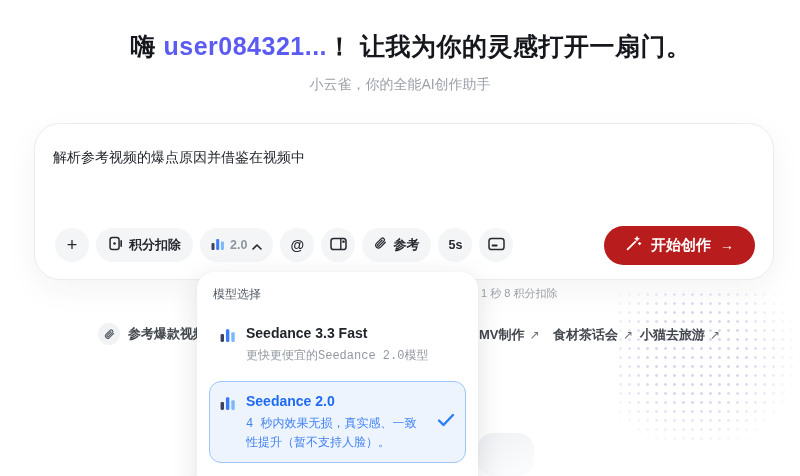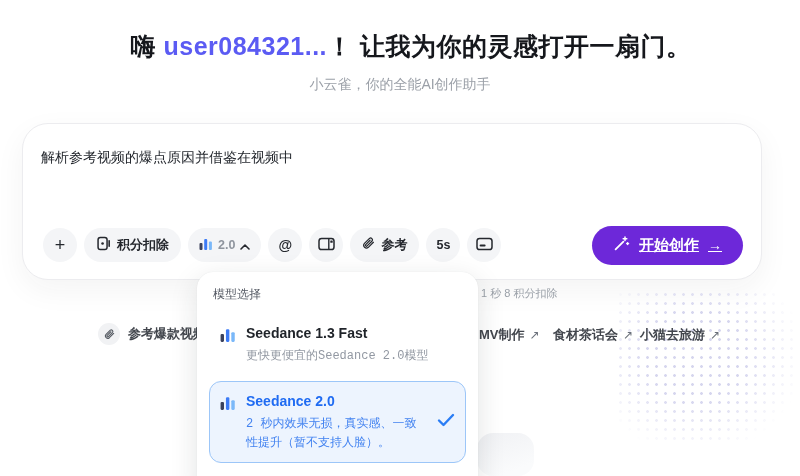--- a/index.html
+++ b/index.html
@@ -8,39 +8,39 @@
   .page { position:relative; width:800px; height:476px; background:#fff; }
 
   
   .greeting { position:absolute; top:30px; left:0; width:100%; text-align:center;
     font-size:25px; font-weight:700; color:#15171c; letter-spacing:.5px;margin-left:11px; }
   .greeting .username { color:#5b5bf3; font-weight:600; }
   .subtitle { position:absolute; top:76px; left:0; width:100%; text-align:center;
     font-size:14px; color:#9ba0a8; }
 
   
-  .prompt-card { position:absolute; left:22px; top:123px; width:740px; height:157px;
+  .prompt-card { position:absolute; left:34px; top:123px; width:740px; height:157px;
     background:#fff; border:1px solid #ececef; border-radius:26px;
     box-shadow:0 10px 30px rgba(31,35,41,.05); }
   .prompt-text { position:absolute; left:18px; top:23px; right:18px;
     font-size:14px; color:#1f2329; line-height:1.5; cursor:text; }
   .toolbar { position:absolute; left:20px; right:18px; bottom:15px; height:38px;
     display:flex; align-items:center; gap:7px; }
   .tbtn { display:inline-flex; align-items:center; justify-content:center;
     height:34px; border:none; background:#f4f5f7; border-radius:17px;
     color:#25282e; font-family:inherit; font-size:13px; font-weight:600; cursor:pointer;
     gap:6px; padding:0 12px; white-space:nowrap; }
   .tbtn.circle { width:34px; padding:0; }
   .tbtn .plus { font-size:18px; font-weight:500; line-height:1; margin-top:-1px; }
   .tbtn .at { font-size:14px; font-weight:600; }
   .tbtn .ver { color:#8f959e; font-weight:600; font-size:12.5px; }
   .spacer { flex:1; }
   .cta { display:inline-flex; align-items:center; justify-content:flex-end; gap:9px;
-    height:39px; padding:0 21px; background:#6d28d9; color:#fff; border:none;
-    border-radius:20px; font-family:inherit; font-size:15px; font-weight:700; cursor:pointer;text-decoration:underline; }
+    height:39px; padding:0 21px; background:#b91c1c; color:#fff; border:none;
+    border-radius:20px; font-family:inherit; font-size:15px; font-weight:700; cursor:pointer; }
   .cta .arrow { font-size:14px; font-weight:400; }
 
   
   .credit-note { position:absolute; left:481px; top:286px; font-size:11px;
     color:#9aa0a8; z-index:1; }
   .chip { position:absolute; top:326px; display:inline-flex; align-items:center; gap:5px;
     font-size:13px; font-weight:600; color:#42464d; cursor:pointer; z-index:1; }
   .chip .arr { color:#6a707a; font-size:12px; font-weight:400; }
   .chip-main { top:323px; left:98px; }
   .chip-icon { display:inline-flex; align-items:center; justify-content:center;
@@ -203,36 +203,36 @@
 
     <div class="m-option">
       <span class="m-icon">
         <svg width="16" height="15" viewBox="0 0 14 13">
             <rect x="0.5" y="6" width="3" height="7" rx="1" fill="#3a415c"></rect>
             <rect x="5.2" y="2" width="3" height="11" rx="1" fill="#3c7bf6"></rect>
             <rect x="9.9" y="4.5" width="3" height="8.5" rx="1" fill="#7ab8f9"></rect>
           </svg>
       </span>
       <span>
-        <div class="m-name">Seedance 1.3 Fast</div>
+        <div class="m-name">Seedance 3.3 Fast</div>
         <div class="m-desc">更快更便宜的Seedance 2.0模型</div>
       </span>
     </div>
 
     <div class="m-option selected">
       <span class="m-icon">
         <svg width="16" height="15" viewBox="0 0 14 13">
             <rect x="0.5" y="6" width="3" height="7" rx="1" fill="#3a415c"></rect>
             <rect x="5.2" y="2" width="3" height="11" rx="1" fill="#3c7bf6"></rect>
             <rect x="9.9" y="4.5" width="3" height="8.5" rx="1" fill="#7ab8f9"></rect>
           </svg>
       </span>
       <span style="flex:1;">
         <div class="m-name">Seedance 2.0</div>
-        <div class="m-desc">2 秒内效果无损，真实感、一致性提升（暂不支持人脸）。</div>
+        <div class="m-desc">4 秒内效果无损，真实感、一致性提升（暂不支持人脸）。</div>
       </span>
       <span class="m-check">
         <svg width="18" height="14" viewBox="0 0 18 14">
             <polyline points="2,7.5 6.5,12 16,2" fill="none" stroke="#2a7df5" stroke-width="2.4" stroke-linecap="round" stroke-linejoin="round"></polyline>
           </svg>
       </span>
     </div>
 
     <div class="m-option">
       

